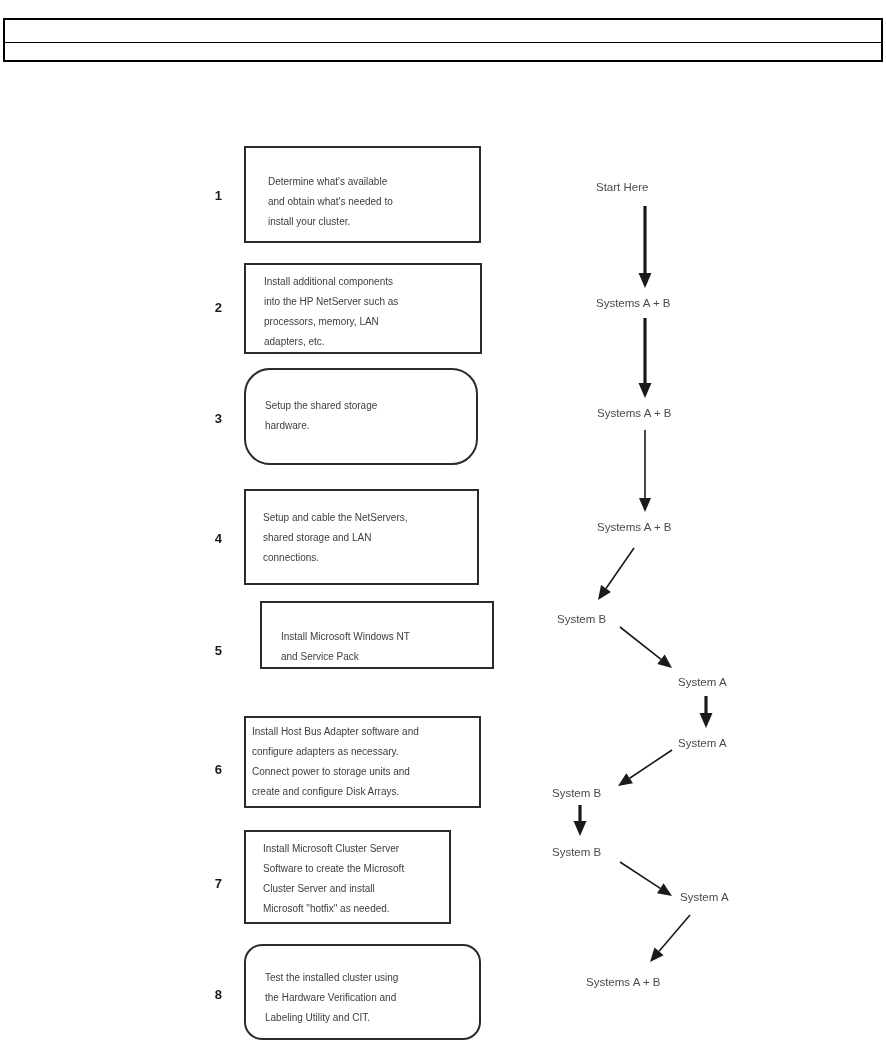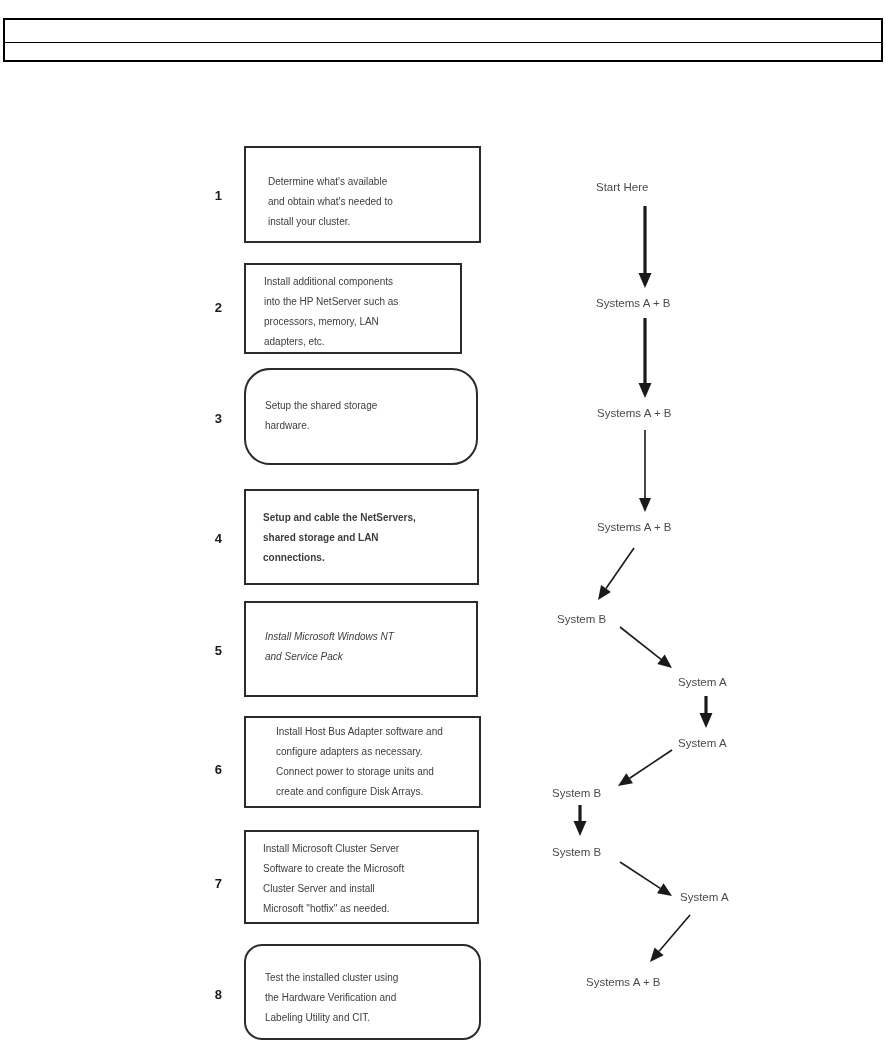--- a/index.html
+++ b/index.html
@@ -151,51 +151,51 @@
       </g>
     </svg>
 
   <div id="steps-container">
       <div class="step-box" style="left: 244px; top: 146px; width: 237px; height: 97px;">
         <div class="step-text" style="left: 22px; top: 24px;">Determine what's available
 and obtain what's needed to
 install your cluster.</div>
       </div>
       <div class="step-number" style="left: 200px; top: 188px;">1</div>
-      <div class="step-box" style="left: 244px; top: 263px; width: 218px; height: 91px;">
+      <div class="step-box" style="left: 244px; top: 263px; width: 238px; height: 91px;">
         <div class="step-text" style="left: 18px; top: 7px;">Install additional components
 into the HP NetServer such as
 processors, memory, LAN
 adapters, etc.</div>
       </div>
       <div class="step-number" style="left: 200px; top: 300px;">2</div>
       <div class="step-box" style="left: 244px; top: 368px; width: 234px; height: 97px; border-radius: 26px;">
         <div class="step-text" style="left: 19px; top: 26px;">Setup the shared storage
 hardware.</div>
       </div>
       <div class="step-number" style="left: 200px; top: 411px;">3</div>
-      <div class="step-box" style="left: 244px; top: 489px; width: 235px; height: 96px; font-weight: bold;">
+      <div class="step-box" style="left: 244px; top: 489px; width: 235px; height: 96px;">
         <div class="step-text" style="left: 17px; top: 17px;">Setup and cable the NetServers,
 shared storage and LAN
 connections.</div>
       </div>
       <div class="step-number" style="left: 200px; top: 531px;">4</div>
-      <div class="step-box" style="left: 244px; top: 601px; width: 234px; height: 96px; font-style: italic;">
+      <div class="step-box" style="left: 260px; top: 601px; width: 234px; height: 68px;">
         <div class="step-text" style="left: 19px; top: 24px;">Install Microsoft Windows NT
 and Service Pack</div>
       </div>
       <div class="step-number" style="left: 200px; top: 643px;">5</div>
       <div class="step-box" style="left: 244px; top: 716px; width: 237px; height: 92px;">
-        <div class="step-text" style="left: 6px; top: 4px; margin-left: 24px;">Install Host Bus Adapter software and
+        <div class="step-text" style="left: 6px; top: 4px;">Install Host Bus Adapter software and
 configure adapters as necessary.
 Connect power to storage units and
 create and configure Disk Arrays.</div>
       </div>
       <div class="step-number" style="left: 200px; top: 762px;">6</div>
-      <div class="step-box" style="left: 244px; top: 830px; width: 235px; height: 94px;">
+      <div class="step-box" style="left: 244px; top: 830px; width: 207px; height: 94px;">
         <div class="step-text" style="left: 17px; top: 7px;">Install Microsoft Cluster Server
 Software to create the Microsoft
 Cluster Server and install
 Microsoft "hotfix" as needed.</div>
       </div>
       <div class="step-number" style="left: 200px; top: 876px;">7</div>
       <div class="step-box" style="left: 244px; top: 944px; width: 237px; height: 96px; border-radius: 18px;">
         <div class="step-text" style="left: 19px; top: 22px;">Test the installed cluster using
 the Hardware Verification and
 Labeling Utility and CIT.</div>

